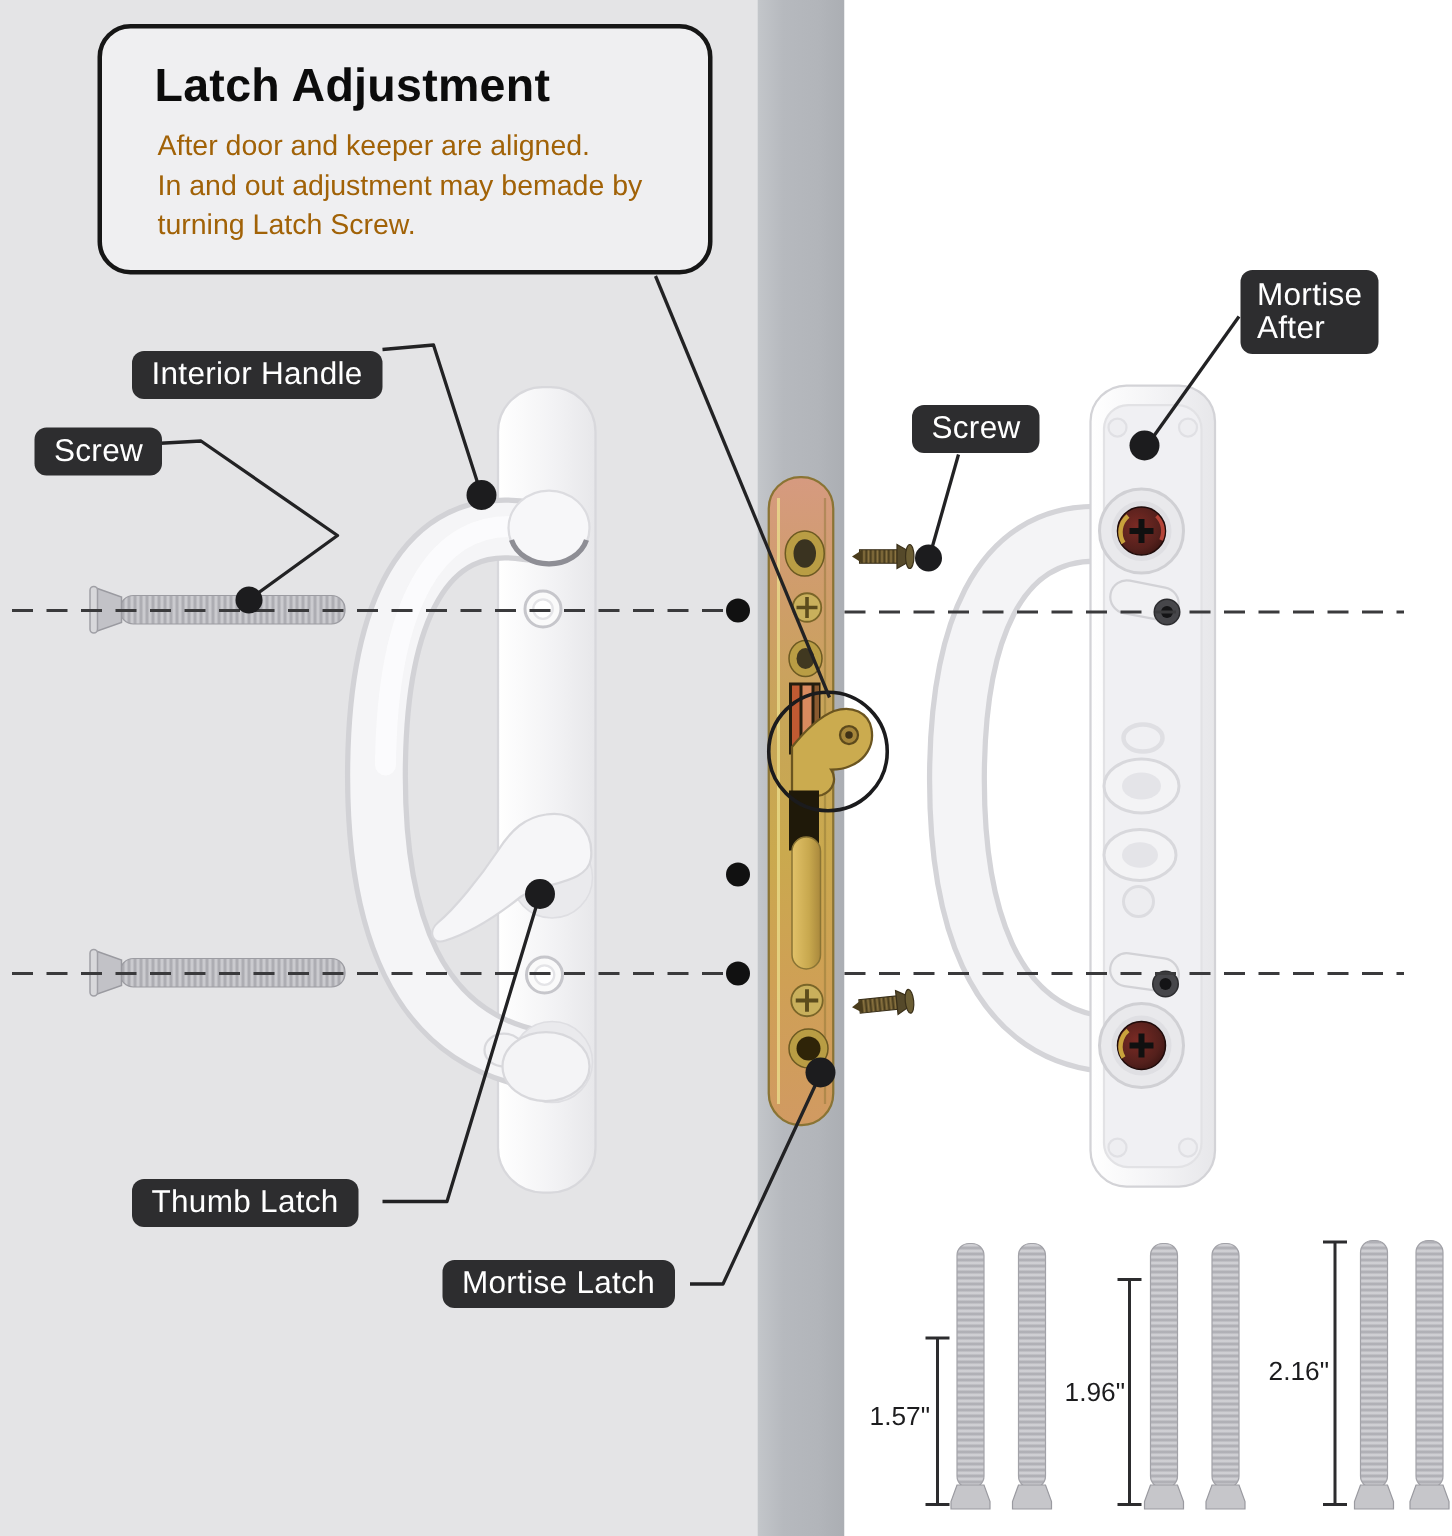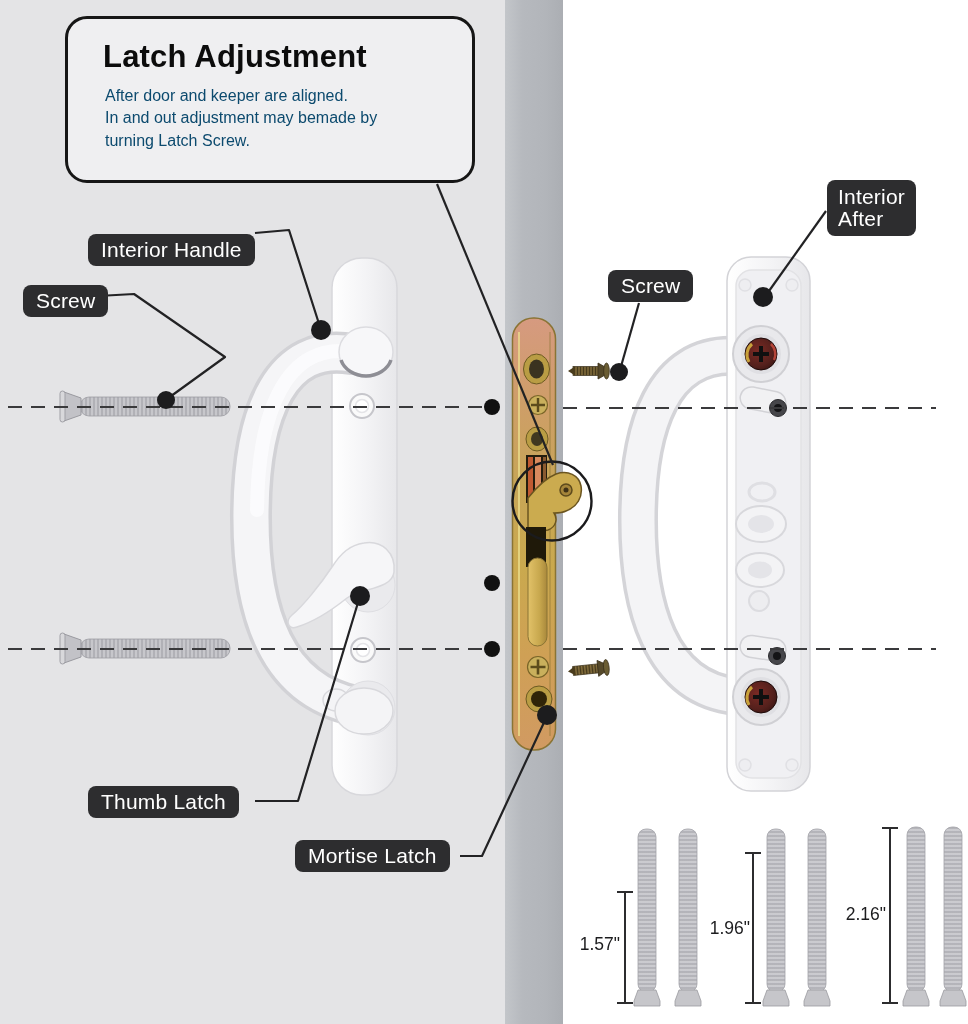--- a/index.html
+++ b/index.html
@@ -15,21 +15,21 @@
   .label{
     position:absolute;background:#2d2d2f;color:#ffffff;font-size:21px;line-height:1.05;
     padding:5px 13px;border-radius:8px;white-space:nowrap;letter-spacing:.2px;
   }
   .label .line{display:block;}
   .callout{
     position:absolute;left:65px;top:16px;width:404px;height:161px;background:#efeff1;
     border:3px solid #161616;border-radius:22px;box-sizing:content-box;
   }
   .callout-title{font-size:31px;font-weight:bold;color:#0c0c0c;margin:20px 0 10px 35px;letter-spacing:.2px;}
-  .callout-body{font-size:16px;color:#0c4a6e;margin:0 0 0 37px;line-height:1.4;white-space:pre-line;}
+  .callout-body{font-size:19px;color:#a16207;margin:0 0 0 37px;line-height:1.4;white-space:pre-line;}
   .measure{position:absolute;font-size:17.5px;color:#1c1c1e;text-align:right;width:48px;}
 </style>
 </head>
 <body>
 
 <div class="canvas">
 
   <div class="bg-left"></div>
   <div class="door-edge"></div>
   <div class="bg-right"></div>
@@ -260,21 +260,21 @@
 In and out adjustment may bemade by
 turning Latch Screw.</div>
   </div>
 
   <div class="label" style="left:88px;top:234px;">Interior Handle</div>
   <div class="label" style="left:23px;top:285px;">Screw</div>
   <div class="label" style="left:295px;top:840px;">Mortise Latch</div>
   <div class="label" style="left:88px;top:786px;">Thumb Latch</div>
   <div class="label" style="left:608px;top:270px;">Screw</div>
   <div class="label" style="left:827px;top:180px;padding:6px 11px;">
-    <span class="line">Interior</span>
+    <span class="line">Mortise</span>
     <span class="line">After</span>
   </div>
 
   <div class="measure" style="left:572px;top:934px;">1.57"</div>
   <div class="measure" style="left:702px;top:918px;">1.96"</div>
   <div class="measure" style="left:838px;top:904px;">2.16"</div>
 
 </div>
 
 </body></html>

